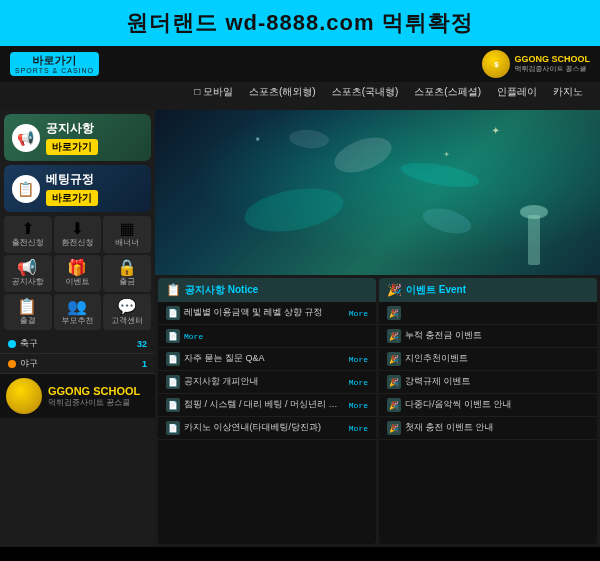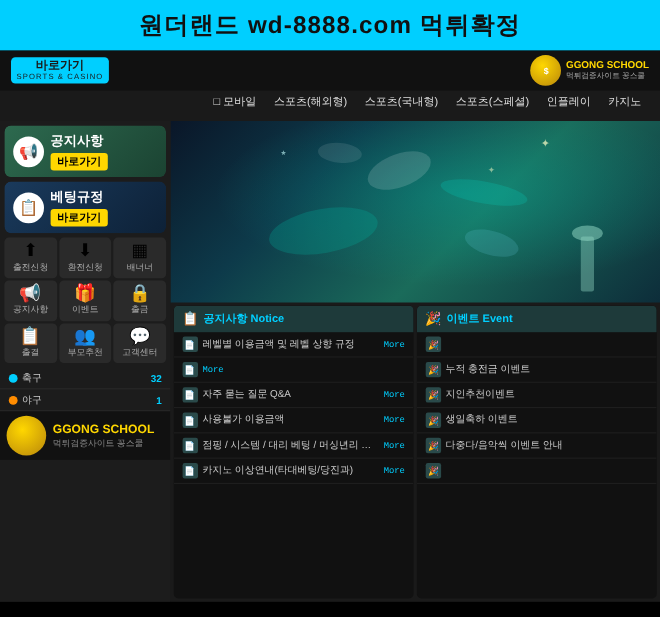--- a/index.html
+++ b/index.html
@@ -459,21 +459,21 @@
             <div class="panel-row-icon">📄</div>
             <span class="panel-row-more">More</span>
           </div>
           <div class="panel-row">
             <div class="panel-row-icon">📄</div>
             <span class="panel-row-text">자주 묻는 질문 Q&amp;A</span>
             <span class="panel-row-more">More</span>
           </div>
           <div class="panel-row">
             <div class="panel-row-icon">📄</div>
-            <span class="panel-row-text">사용불가 이용금액</span>
+            <span class="panel-row-text">공지사항 개피안내</span>
             <span class="panel-row-more">More</span>
           </div>
           <div class="panel-row">
             <div class="panel-row-icon">📄</div>
             <span class="panel-row-text">점핑 / 시스템 / 대리 베팅 / 머싱년리 강력규제 안내</span>
             <span class="panel-row-more">More</span>
           </div>
           <div class="panel-row">
             <div class="panel-row-icon">📄</div>
             <span class="panel-row-text">카지노 이상연내(타대베팅/당진과)</span>
@@ -494,26 +494,27 @@
           <div class="panel-row">
             <div class="panel-row-icon">🎉</div>
             <span class="panel-row-text event-row-text">누적 충전금 이벤트</span>
           </div>
           <div class="panel-row">
             <div class="panel-row-icon">🎉</div>
             <span class="panel-row-text event-row-text">지인추천이벤트</span>
           </div>
           <div class="panel-row">
             <div class="panel-row-icon">🎉</div>
-            <span class="panel-row-text event-row-text">생일축하 이벤트</span>
+            <span class="panel-row-text event-row-text">강력규제 이벤트</span>
           </div>
           <div class="panel-row">
             <div class="panel-row-icon">🎉</div>
             <span class="panel-row-text event-row-text">다중다/음악씩 이벤트 안내</span>
           </div>
           <div class="panel-row">
             <div class="panel-row-icon">🎉</div>
+            <span class="panel-row-text event-row-text">첫재 충전 이벤트 안내</span>
           </div>
         </div>
       </div>
     </div>
   </div>
 </div>
 
 </body></html>

